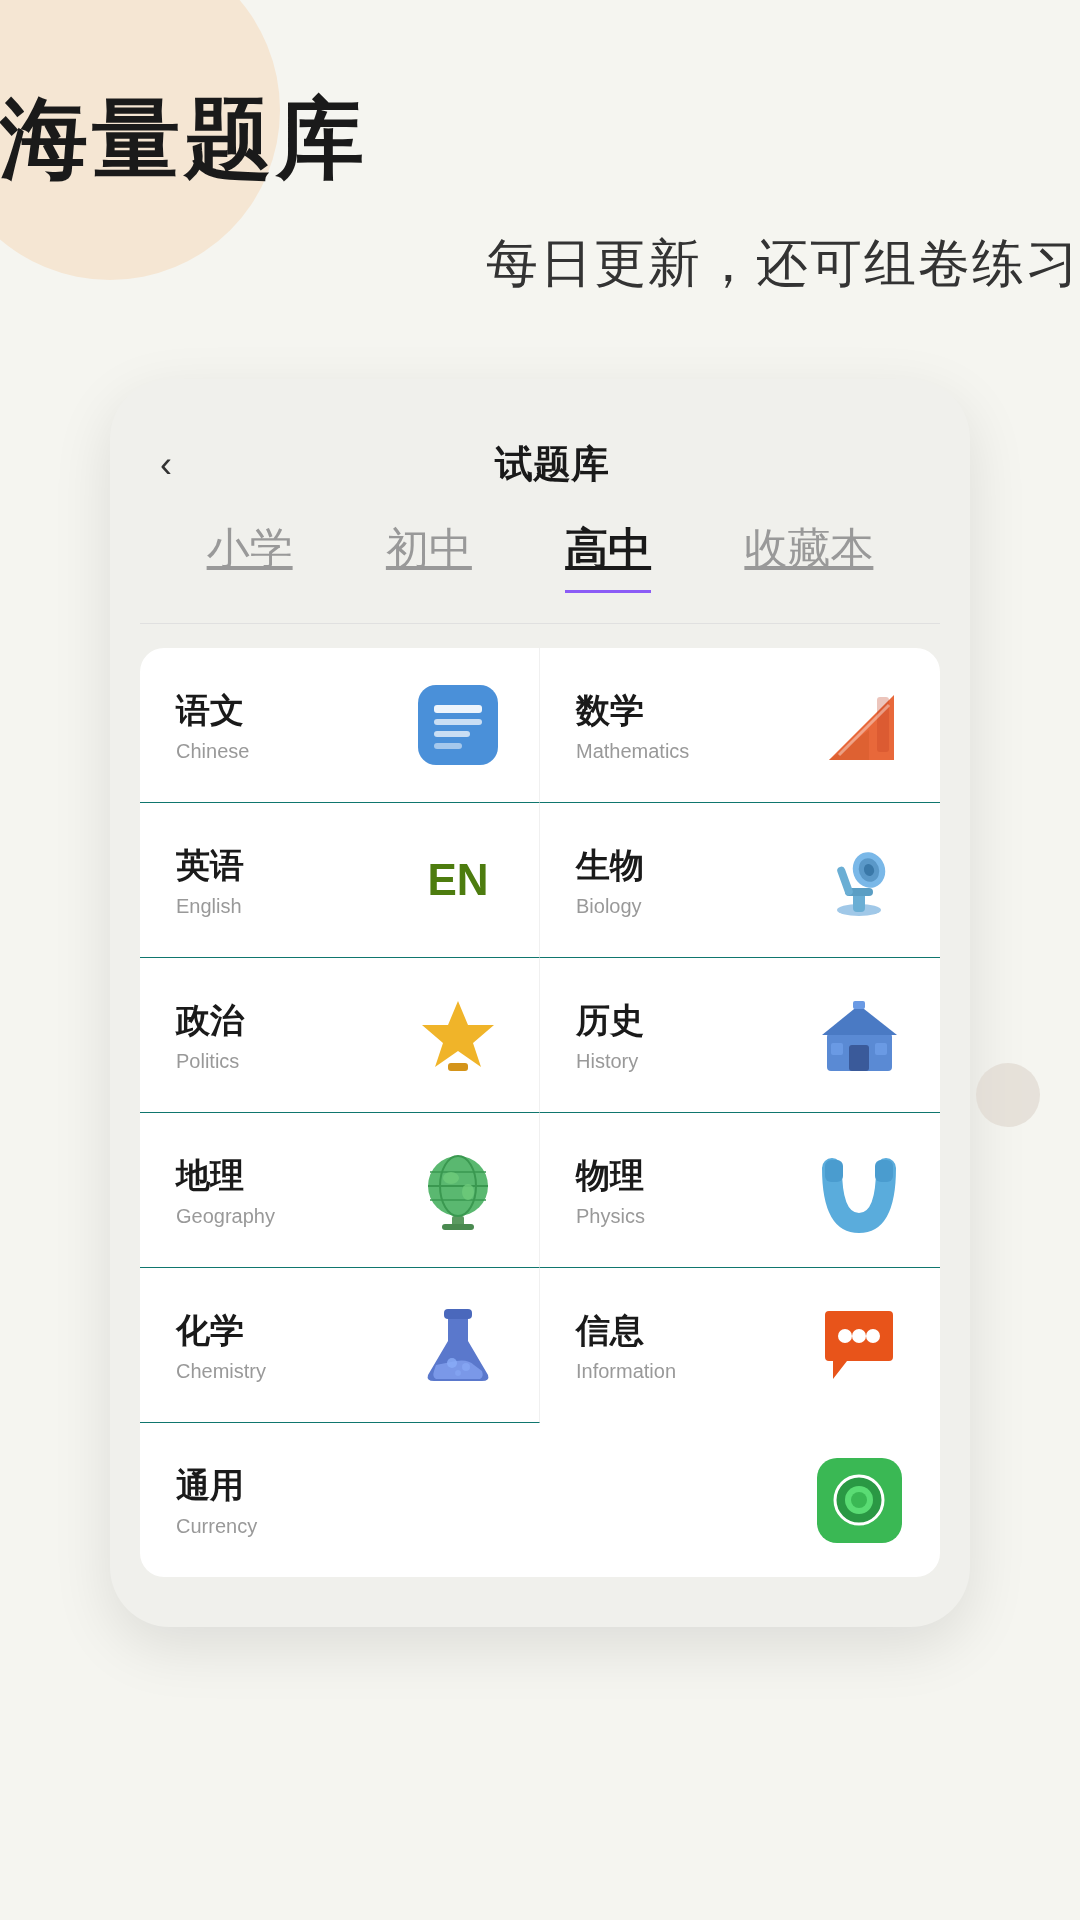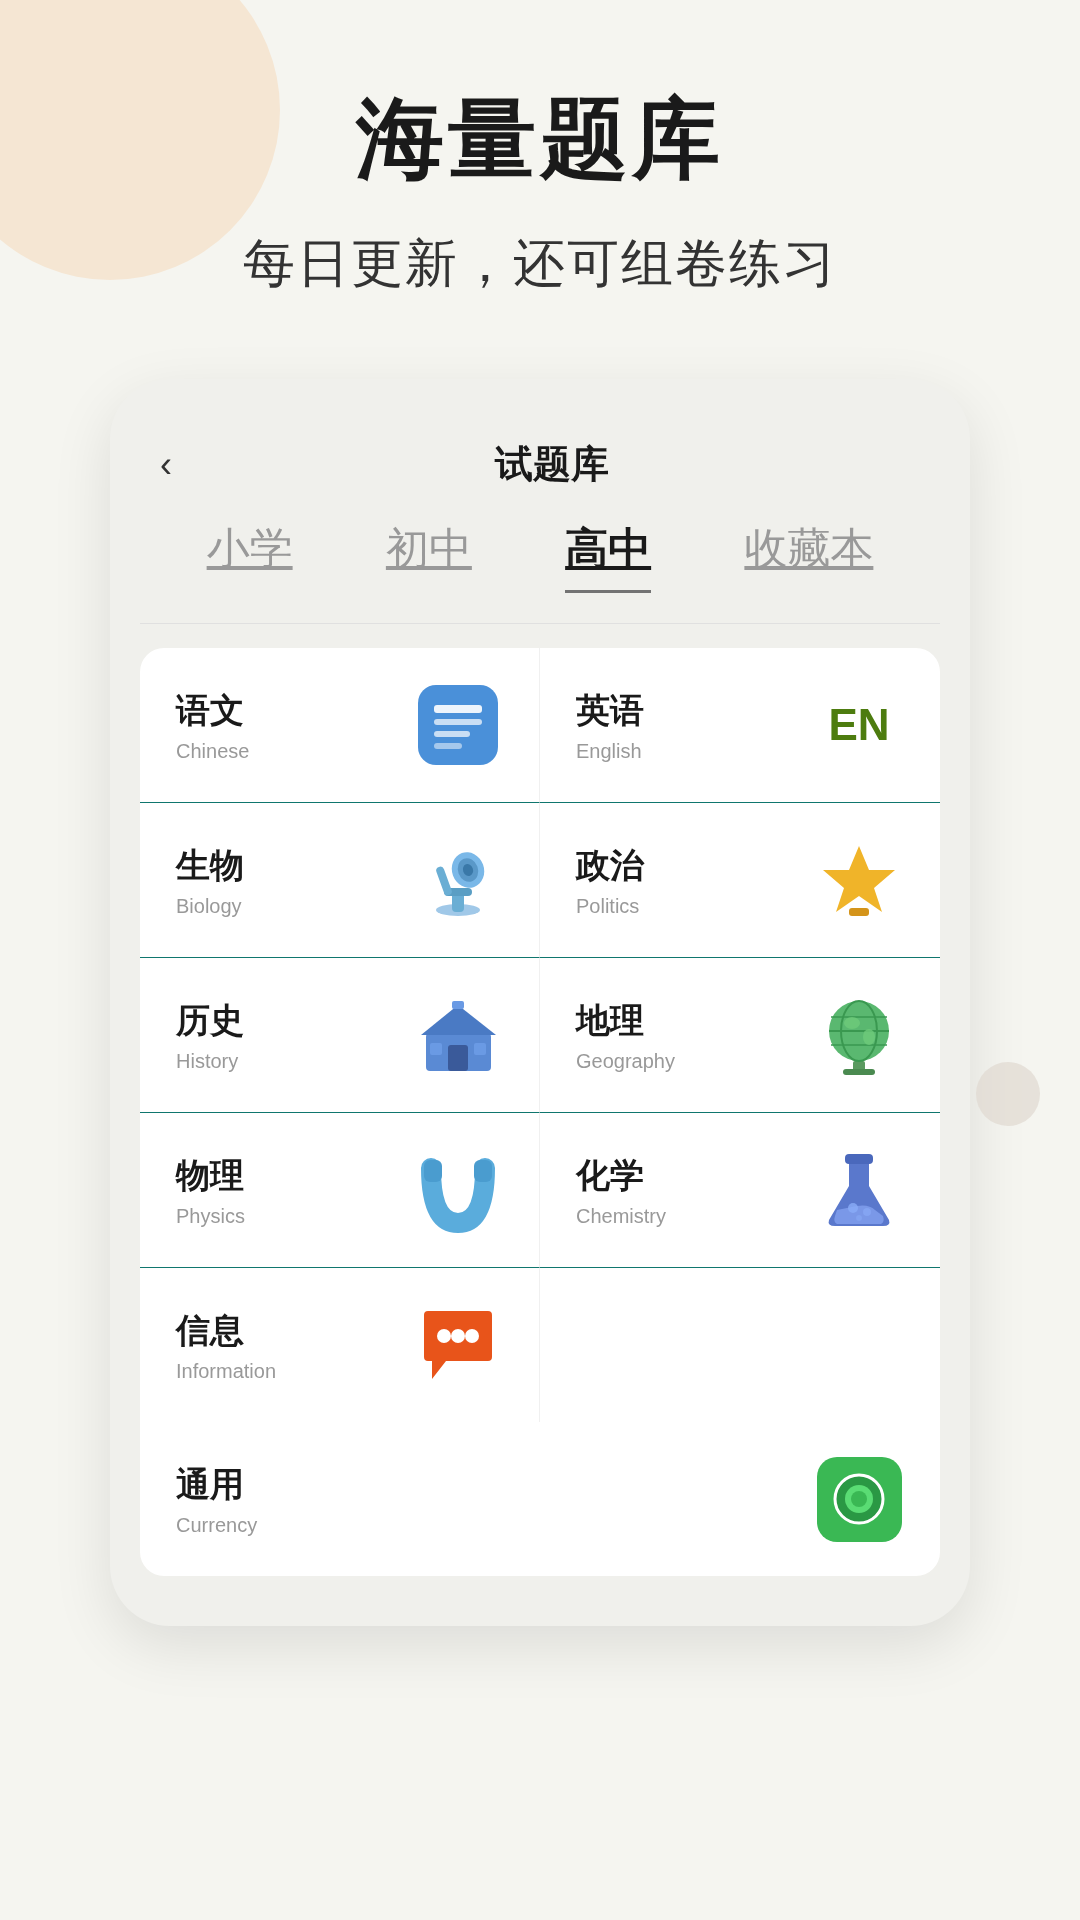--- a/index.html
+++ b/index.html
@@ -26,30 +26,30 @@
     }
 
     .content-wrapper {
       position: relative;
       z-index: 1;
       padding-top: 80px;
     }
 
     
     .main-title {
-      text-align: center;
+      text-align: left;
       font-size: 88px;
       font-weight: 900;
       color: #1a1a1a;
       letter-spacing: 4px;
       margin-bottom: 30px;
     }
 
     .sub-title {
-      text-align: center;
+      text-align: right;
       font-size: 52px;
       font-weight: 500;
       color: #333;
       margin-bottom: 80px;
       letter-spacing: 2px;
     }
 
     
     .phone-mockup {
       margin: 0 auto;
@@ -96,21 +96,21 @@
       font-size: 43px;
       color: #999;
       padding-bottom: 12px;
       cursor: pointer;
       text-decoration: underline;
     }
 
     .tab.active {
       color: #1a1a1a;
       font-weight: 700;
-      border-bottom: 3px solid #737373;
+      border-bottom: 3px solid #8b5cf6;
     }
 
     
     .subject-grid {
       display: grid;
       grid-template-columns: 1fr 1fr;
       gap: 0;
       background: white;
       border-radius: 24px;
       overflow: hidden;
@@ -229,20 +229,34 @@
           <svg width="80" height="80" viewBox="0 0 80 80">
             <rect width="80" height="80" rx="18" fill="#4a90d9"></rect>
             <rect x="16" y="20" width="48" height="8" rx="3" fill="white" opacity="0.9"></rect>
             <rect x="16" y="34" width="48" height="6" rx="3" fill="white" opacity="0.7"></rect>
             <rect x="16" y="46" width="36" height="6" rx="3" fill="white" opacity="0.7"></rect>
             <rect x="16" y="58" width="28" height="6" rx="3" fill="white" opacity="0.5"></rect>
           </svg>
         </div>
       </div>
 
+      <div class="subject-cell">
+        <div class="subject-info">
+          <span class="subject-name-zh">数学</span>
+          <span class="subject-name-en">Mathematics</span>
+        </div>
+        <div class="subject-icon">
+          <svg width="80" height="80" viewBox="0 0 80 80">
+            <polygon points="10,75 75,75 75,10" fill="#e8683a"></polygon>
+            <polygon points="10,75 50,75 50,45" fill="#d45a2a" opacity="0.5"></polygon>
+            <rect x="58" y="12" width="12" height="55" rx="3" fill="#c04020" opacity="0.3"></rect>
+            <line x1="20" y1="70" x2="70" y2="20" stroke="white" stroke-width="3" opacity="0.4"></line>
+          </svg>
+        </div>
+      </div>
 
       <div class="subject-cell">
         <div class="subject-info">
           <span class="subject-name-zh">英语</span>
           <span class="subject-name-en">English</span>
         </div>
         <div class="subject-icon">
           <div class="icon-english">EN</div>
         </div>
       </div>

